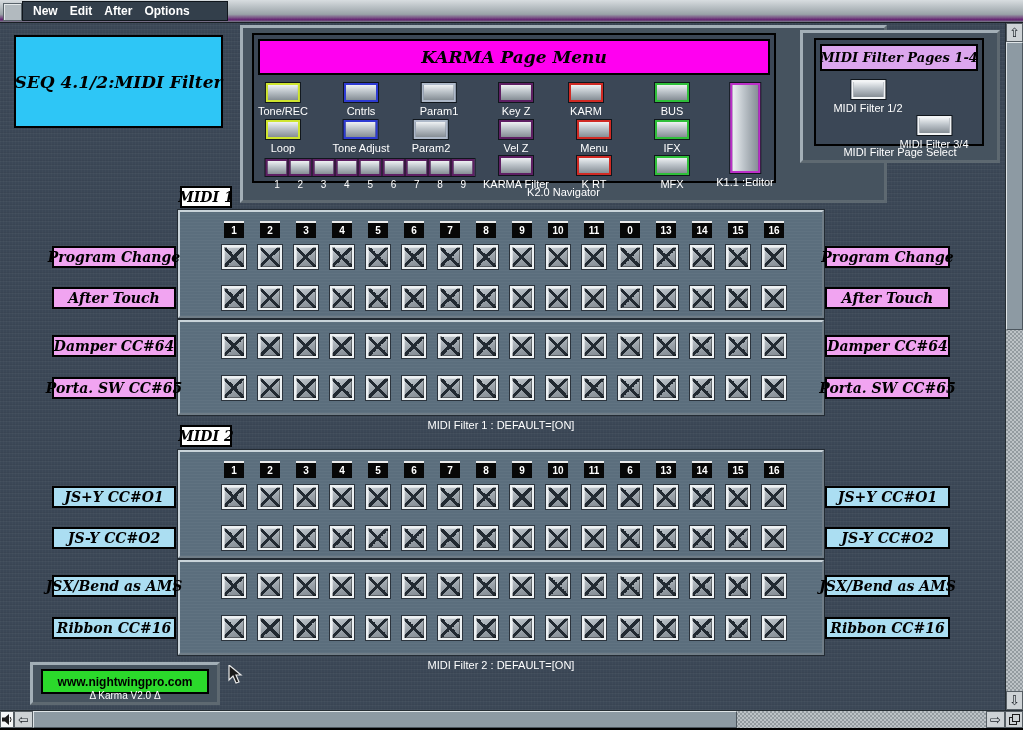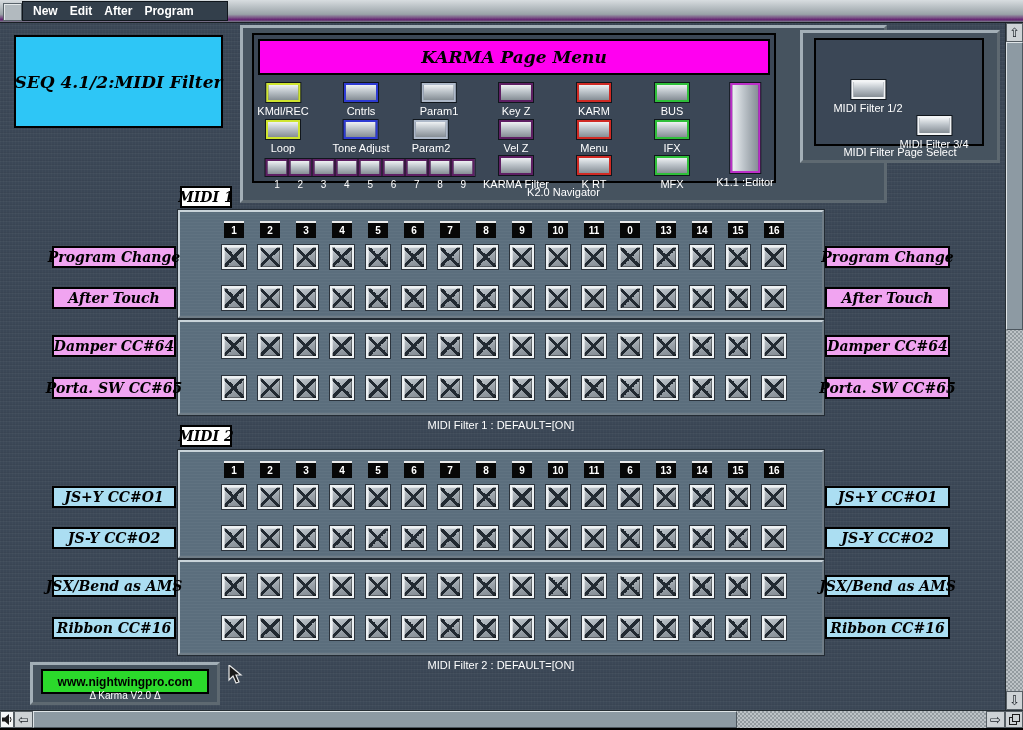--- a/index.html
+++ b/index.html
@@ -75,50 +75,50 @@
 <body>
 
 <div class="screen">
 
   <div class="menubar">
     <div class="menu-corner"></div>
     <div class="menu-strip" id="menu-strip">
         <div class="menu-item">New</div>
         <div class="menu-item">Edit</div>
         <div class="menu-item">After</div>
-        <div class="menu-item">Program</div>
+        <div class="menu-item">Options</div>
       </div>
   </div>
 
   <div class="serifbox" style="left:14px;top:35px;width:209px;height:93px;background:#2ec6f6;font-size:17px;">SEQ 4.1/2:MIDI Filter</div>
 
   <div class="raised" style="left:240px;top:25px;width:647px;height:178px;">
     <div class="innerbox" id="karma-inner" style="left:9px;top:5px;width:524px;height:150px;">
       <div class="serifbox" style="left:4px;top:4px;width:512px;height:36px;background:#ff00f0;font-size:17px;">KARMA Page Menu</div>
       <div class="kgroup" id="editor-group" style="left:491px;top:48px;">
         <div class="kbtn face" id="editor-btn" style="width: 26px; height: 86px; background: linear-gradient(90deg, rgb(238, 241, 243), rgb(188, 195, 201) 45%, rgb(134, 142, 149)); border-color: rgb(188, 47, 201);"></div>
         <div class="klabel">K1.1 :Editor</div>
       </div>
     <div class="kgroup" style="left: 29px; top: 48px;">
           <div class="kbtn face" style="border-color: rgb(207, 229, 47);"></div>
-          <div class="klabel">KMdl/REC</div>
+          <div class="klabel">Tone/REC</div>
         </div>
         <div class="kgroup" style="left: 107px; top: 48px;">
           <div class="kbtn face" style="border-color: rgb(46, 59, 211);"></div>
           <div class="klabel">Cntrls</div>
         </div>
         <div class="kgroup" style="left: 185px; top: 48px; align-items: center;">
           <div class="kbtn face" style="border-color: rgb(174, 185, 201);"></div>
           <div class="klabel">Param1</div>
         </div>
         <div class="kgroup" style="left: 262px; top: 48px;">
           <div class="kbtn face" style="border-color: rgb(94, 31, 99);"></div>
           <div class="klabel">Key Z</div>
         </div>
-        <div class="kgroup" style="left: 340px; top: 48px;">
+        <div class="kgroup" style="left: 332px; top: 48px;">
           <div class="kbtn face" style="border-color: rgb(208, 42, 36);"></div>
           <div class="klabel">KARM</div>
         </div>
         <div class="kgroup" style="left: 418px; top: 48px;">
           <div class="kbtn face" style="border-color: rgb(47, 191, 58);"></div>
           <div class="klabel">BUS</div>
         </div>
         <div class="kgroup" style="left: 29px; top: 85px;">
           <div class="kbtn face" style="border-color: rgb(207, 229, 47);"></div>
           <div class="klabel">Loop</div>
@@ -190,20 +190,21 @@
         <div class="kgroup" style="left: 418px; top: 121px;">
           <div class="kbtn face" style="border-color: rgb(47, 191, 58);"></div>
           <div class="klabel">MFX</div>
         </div>
       </div>
     <div class="caption" style="bottom:2px;">K2.0 Navigator</div>
   </div>
 
   <div class="raised" style="left:800px;top:30px;width:200px;height:133px;">
     <div class="innerbox" id="fp-inner" style="left:11px;top:5px;width:170px;height:108px;">
+      <div class="serifbox" style="left:4px;top:4px;width:158px;height:27px;background:#dca6ee;font-size:13px;">MIDI Filter Pages 1-4</div>
       <div class="kgroup" style="left:52px;top:40px;">
         <div class="kbtn face" style="border-color:#f2f4f5;"></div>
         <div class="klabel">MIDI Filter 1/2</div>
       </div>
       <div class="kgroup" style="left:118px;top:76px;">
         <div class="kbtn face" style="border-color:#f2f4f5;"></div>
         <div class="klabel">MIDI Filter 3/4</div>
       </div>
     </div>
     <div class="caption" style="bottom:2px;">MIDI Filter Page Select</div>

